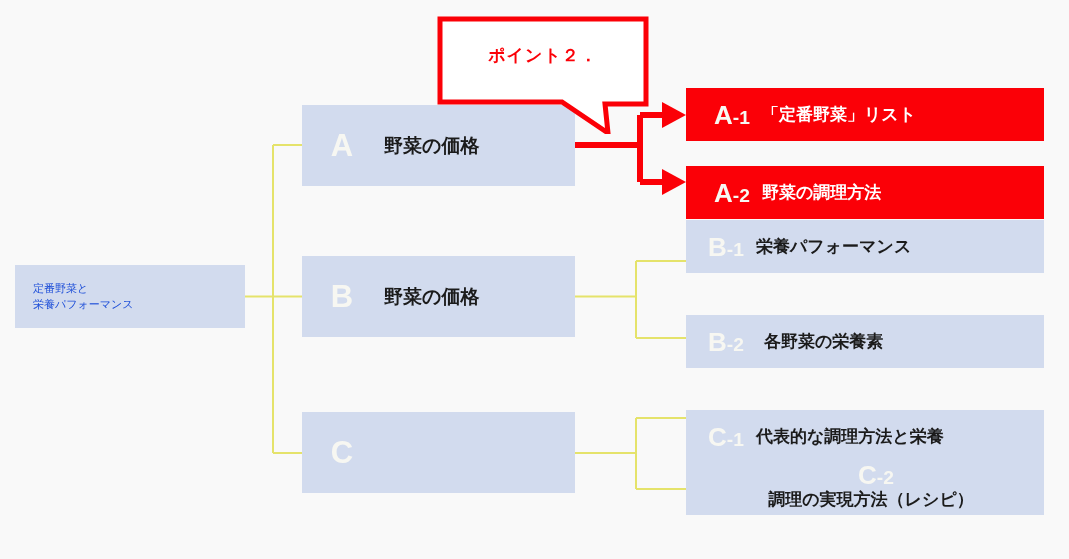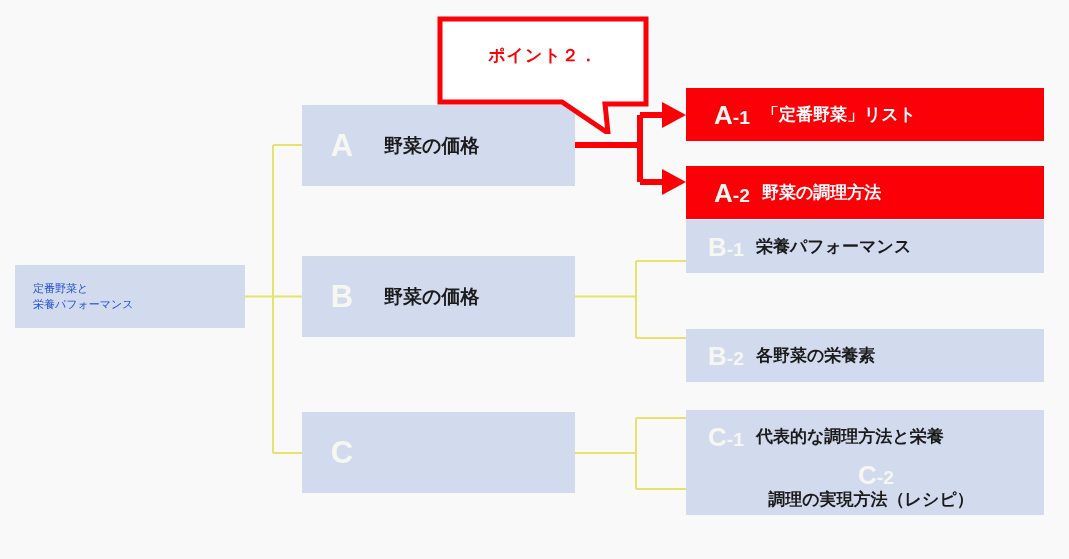--- a/index.html
+++ b/index.html
@@ -200,21 +200,21 @@
   <div class="node lvl2 red" style="top:166px;">
     <span class="code"><span>A</span><span class="sub">-2</span></span>
     <span class="label">野菜の調理方法</span>
   </div>
 
   <div class="node lvl2" style="top:220px;">
     <span class="code"><span>B</span><span class="sub">-1</span></span>
     <span class="label">栄養パフォーマンス</span>
   </div>
 
-  <div class="node lvl2" style="top:329px;">
+  <div class="node lvl2" style="top:315px;gap:8px;">
     <span class="code"><span>B</span><span class="sub">-2</span></span>
     <span class="label">各野菜の栄養素</span>
   </div>
 
   <div class="node lvl2" style="top:410px;">
     <span class="code"><span>C</span><span class="sub">-1</span></span>
     <span class="label">代表的な調理方法と栄養</span>
   </div>
 
   <div class="node lvl2" style="top:462px;flex-direction:column;">

